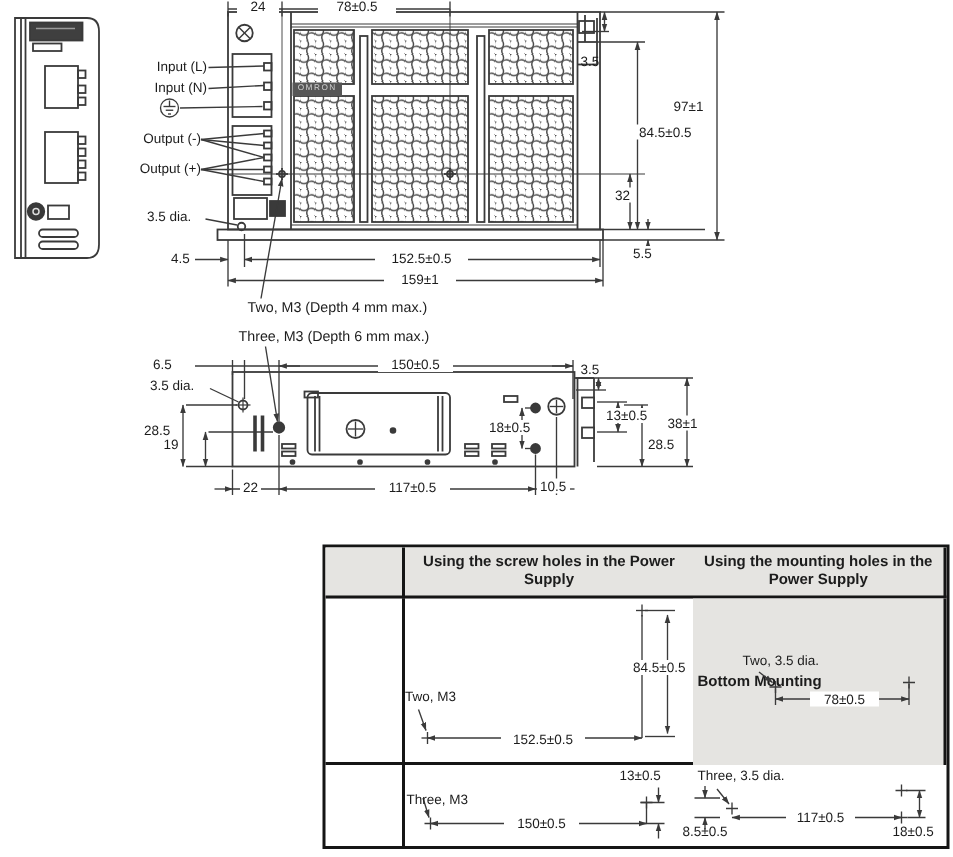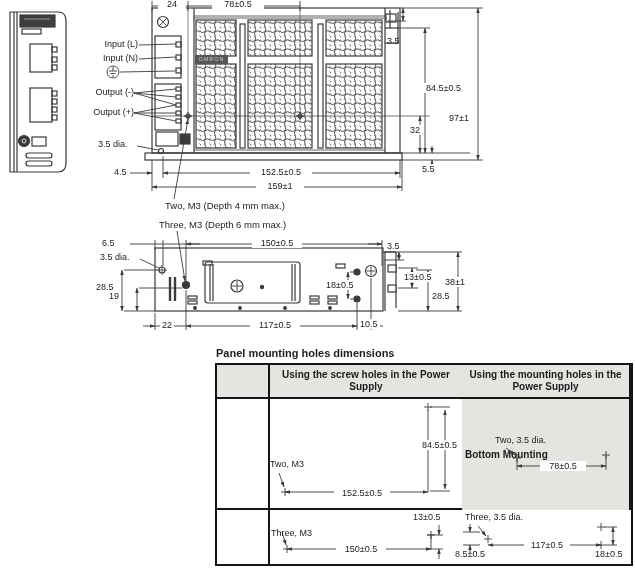--- a/index.html
+++ b/index.html
@@ -311,21 +311,21 @@
         <line x1="601" y1="541" x2="601" y2="549"></line>
       <line x1="604" y1="527" x2="617" y2="527"></line>
       <line x1="605" y1="545" x2="617" y2="545"></line>
       <line x1="613" y1="527" x2="613" y2="545" marker-start="url(#ar)" marker-end="url(#ar)"></line>
     </g>
   </svg>
 
   <div class="dim wbg ctr" style="left:158px;top:-1px;width:24px;">24</div>
   <div class="dim wbg ctr" style="left:212px;top:-1px;width:48px;">78±0.5</div>
   <div class="dim" style="left:387px;top:36px;">3.5</div>
-  <div class="dim" style="left:449px;top:66px;margin-top:47px;">97±1</div>
+  <div class="dim" style="left:449px;top:66px;">97±1</div>
   <div class="dim wbg" style="left:424px;top:83px;">84.5±0.5</div>
   <div class="dim wbg" style="left:408px;top:125px;">32</div>
   <div class="dim wbg" style="left:420px;top:164px;">5.5</div>
   <div class="dim" style="left:114px;top:167px;">4.5</div>
   <div class="dim wbg ctr" style="left:250px;top:167px;width:58px;">152.5±0.5</div>
   <div class="dim wbg ctr" style="left:256px;top:181px;width:44px;">159±1</div>
   <div class="dim rt" style="left:88px;top:39px;width:50px;">Input (L)</div>
   <div class="dim rt" style="left:88px;top:53px;width:50px;">Input (N)</div>
   <div class="dim rt" style="left:84px;top:87px;width:50px;">Output (-)</div>
   <div class="dim rt" style="left:84px;top:107px;width:50px;">Output (+)</div>
@@ -341,21 +341,20 @@
   <div class="dim wbg" style="left:160px;top:320px;">22</div>
   <div class="dim wbg ctr" style="left:250px;top:320px;width:46px;">117±0.5</div>
   <div class="dim wbg" style="left:358px;top:319px;">10.5</div>
   <div class="dim wbg ctr" style="left:252px;top:238px;width:46px;">150±0.5</div>
   <div class="dim wbg" style="left:385px;top:241px;">3.5</div>
   <div class="dim wbg" style="left:402px;top:272px;">13±0.5</div>
   <div class="dim wbg" style="left:324px;top:280px;">18±0.5</div>
   <div class="dim wbg" style="left:443px;top:277px;">38±1</div>
   <div class="dim" style="left:432px;top:291px;">28.5</div>
 
-  <div id="tbl-title">Panel mounting holes dimensions</div>
   <div id="tbl">
     <div class="cell gray"></div>
     <div class="cell gray hdr lastcol">Using the screw holes in the Power Supply</div>
     <div class="cell gray hdr">Using the mounting holes in the Power Supply</div>
     <div class="cell"></div>
     <div class="cell lastcol"></div>
     <div class="cell gray rowlbl lastrow">Bottom Mounting</div>
     <div class="cell lastrow"></div>
     <div class="cell lastrow lastcol"></div>
   </div>

